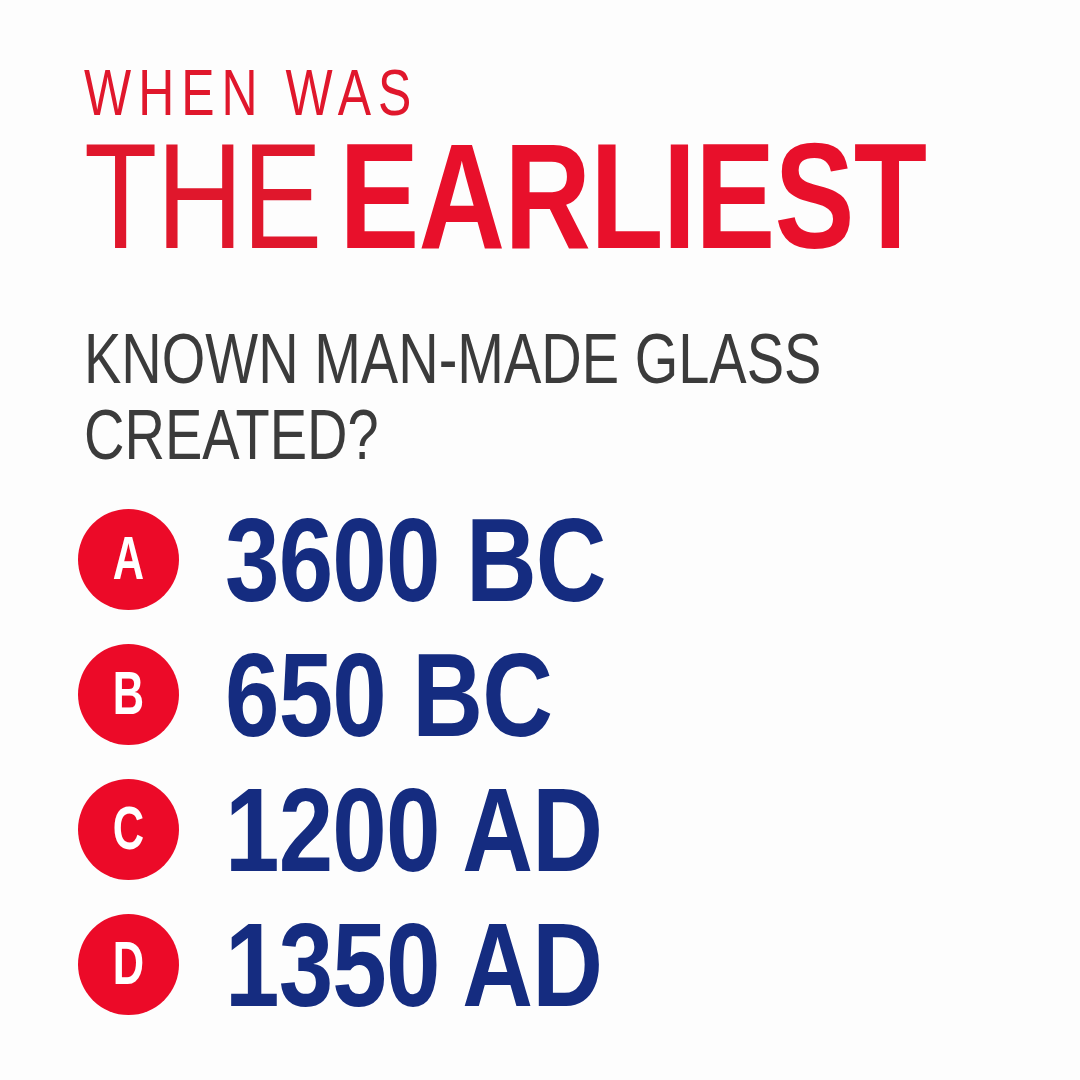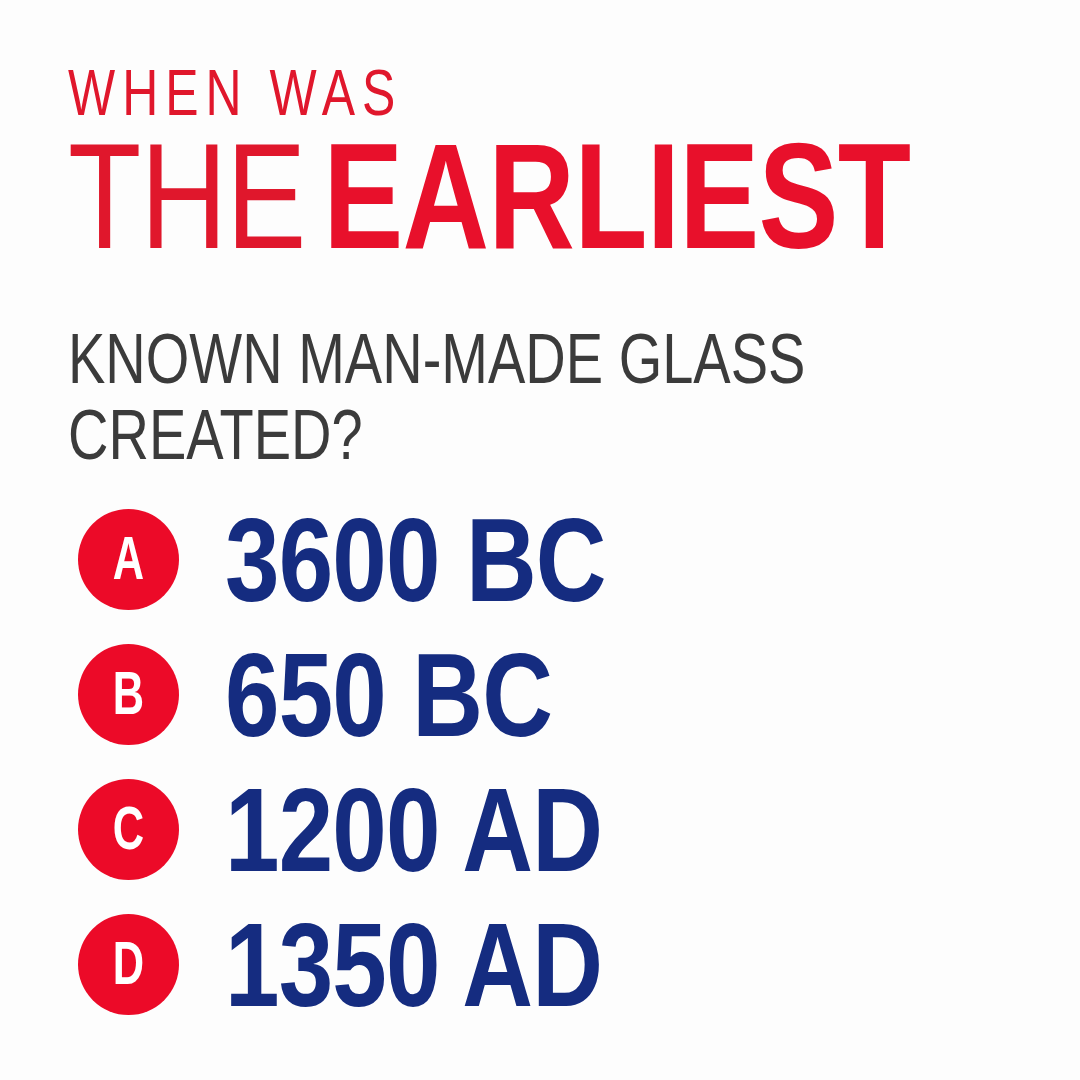--- a/index.html
+++ b/index.html
@@ -20,21 +20,21 @@
     position: relative;
     width: 1080px;
     height: 1080px;
     background: #fdfdfd;
     box-sizing: border-box;
   }
 
   
   .question-block {
     position: absolute;
-    left: 68px;
+    left: 84px;
     top: 58px;
     width: 950px;
   }
 
   .q-line {
     display: block;
     margin: 0;
     padding: 0;
     white-space: nowrap;
     font-family: "Liberation Sans Narrow", "Liberation Sans", sans-serif;

